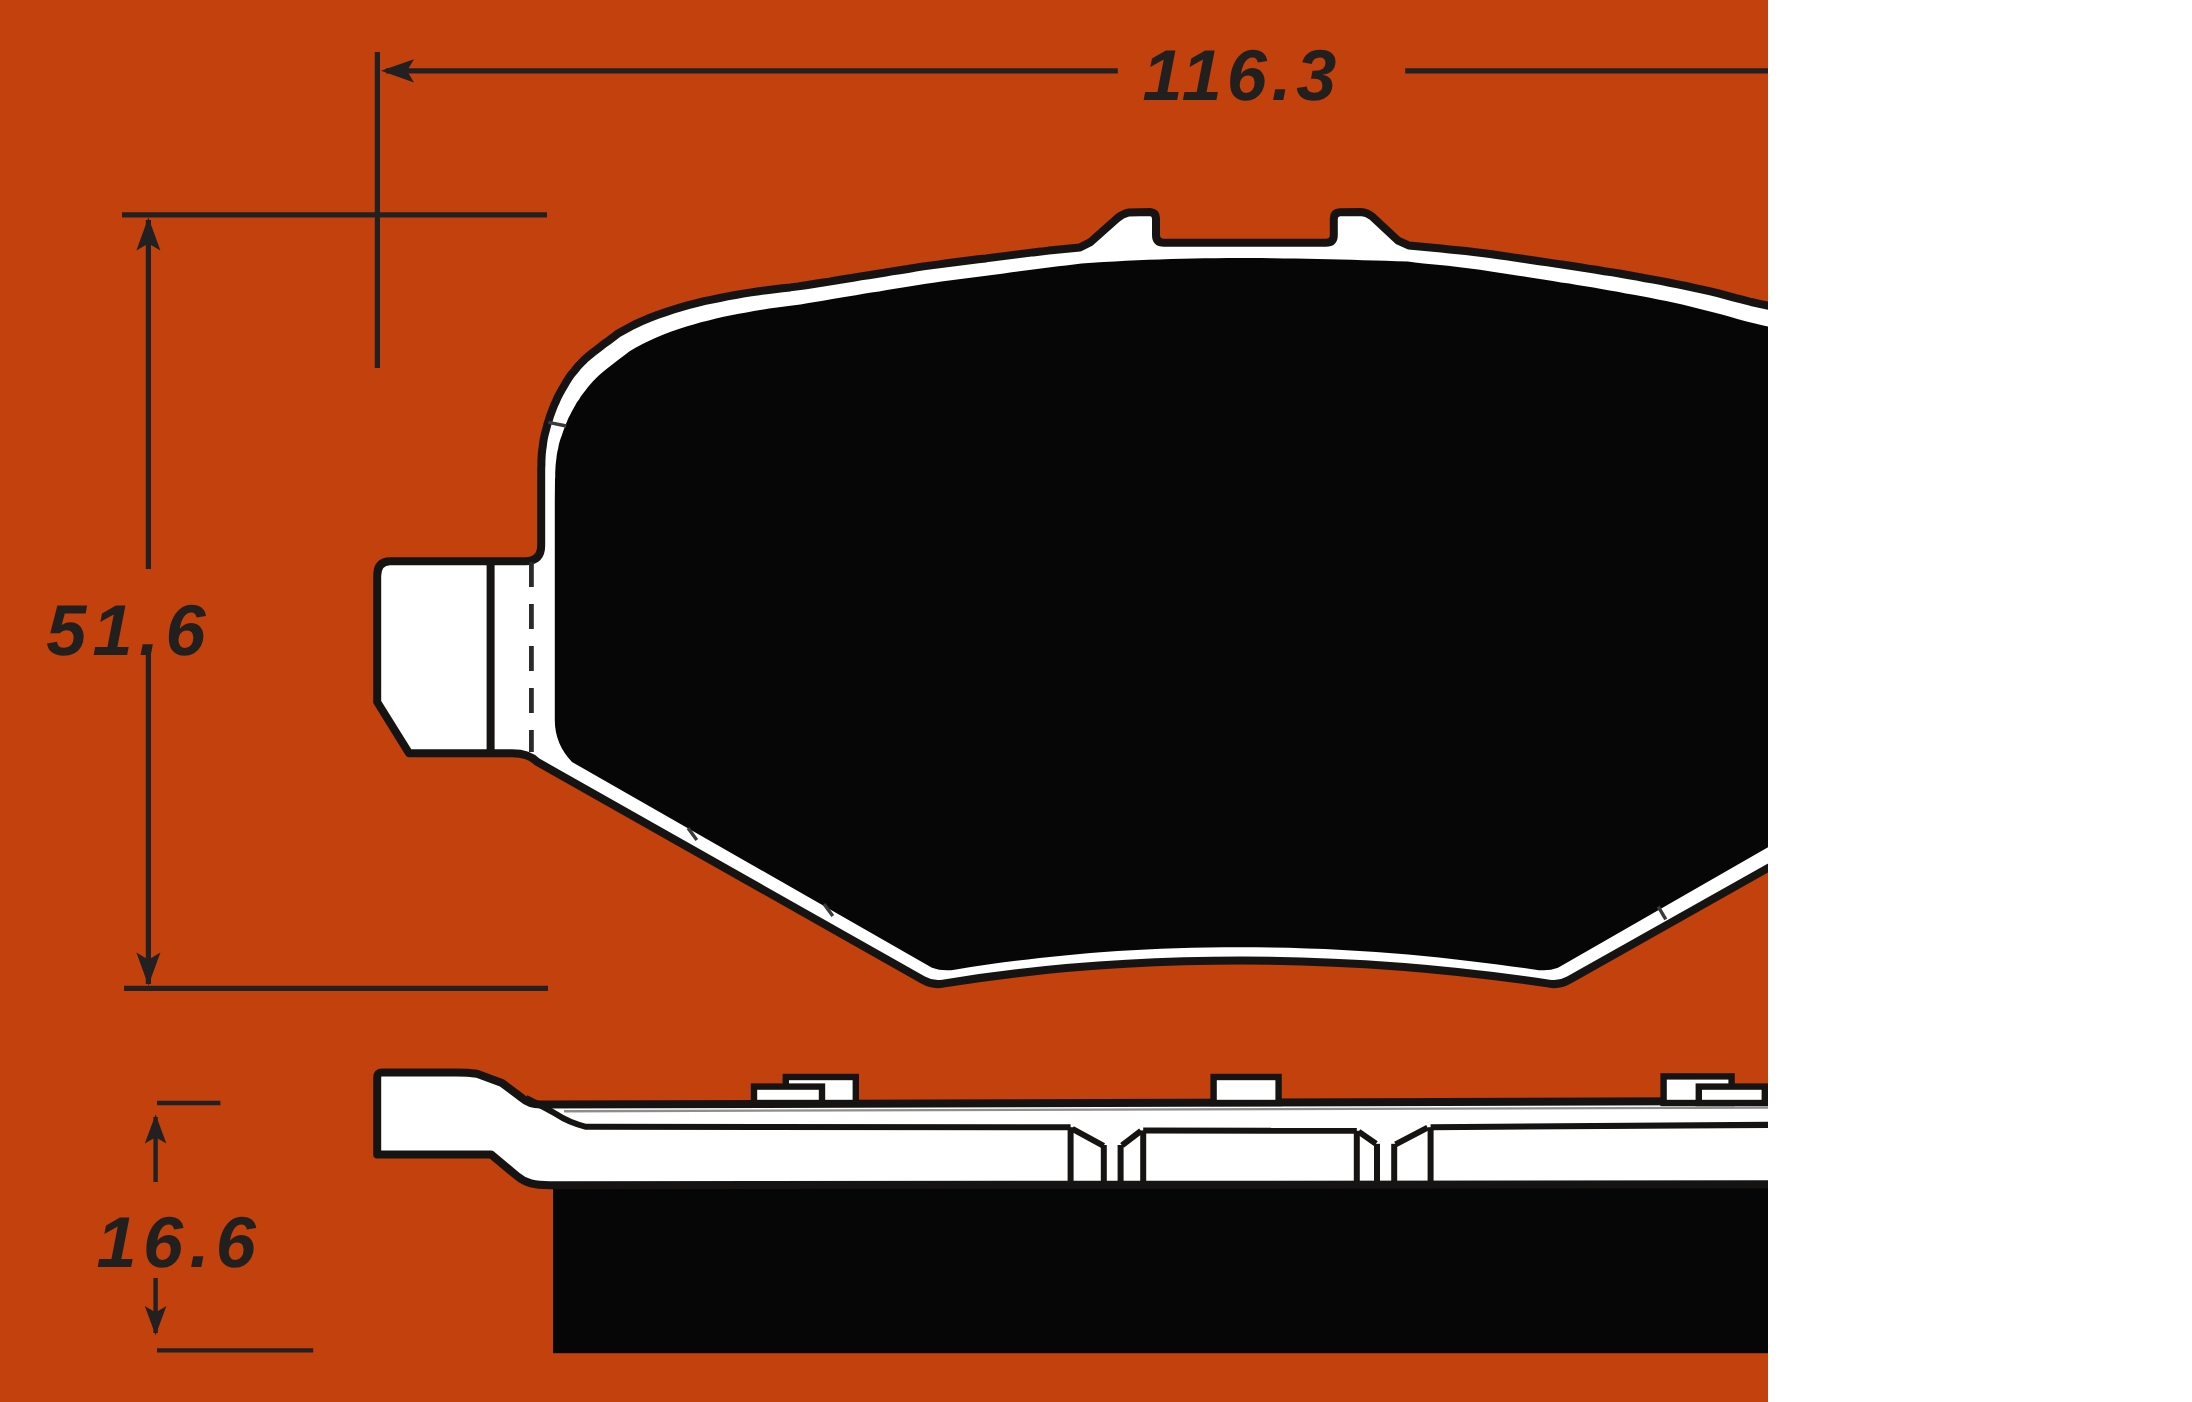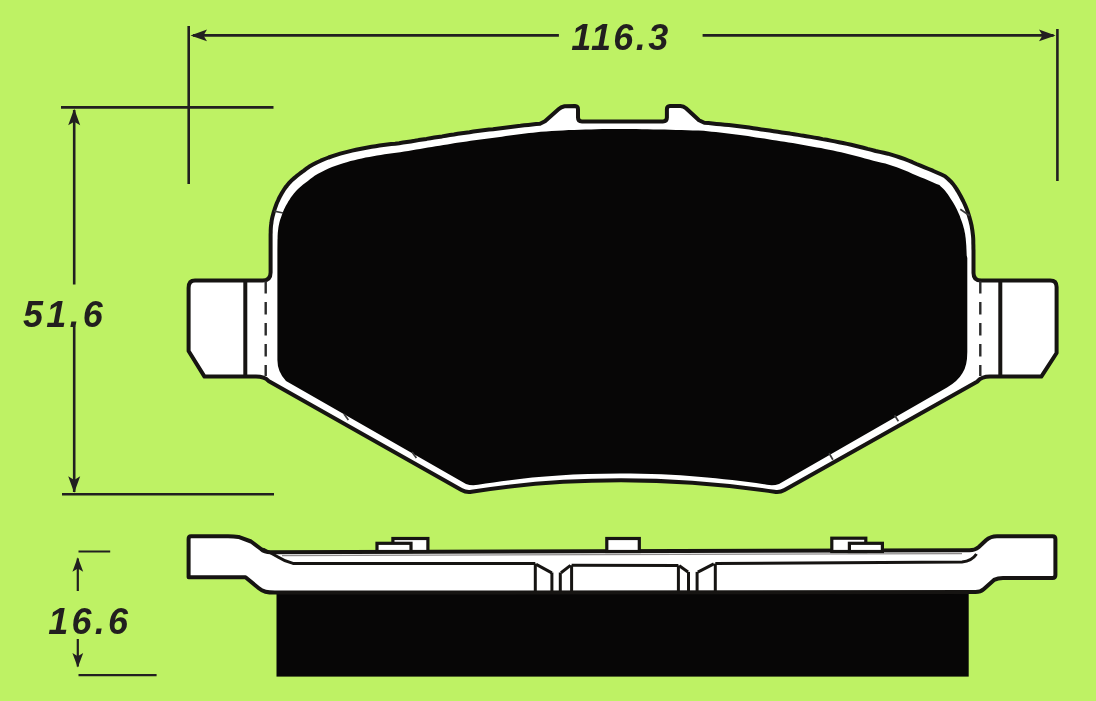--- a/index.html
+++ b/index.html
@@ -1,16 +1,16 @@
 <!DOCTYPE html>
 <html><head>
 <meta charset="utf-8">
 <style>
   html,body{margin:0;padding:0;background:#ffffff;}
-  #canvas{width:1096px;height:701px;position:relative;background:#bef264;overflow:hidden;}
+  #canvas{width:884px;height:701px;position:relative;background:#c2410c;overflow:hidden;}
   svg{position:absolute;left:0;top:0;}
   text{font-family:"Liberation Sans",sans-serif;font-weight:bold;font-style:italic;fill:#221f1f;}
 </style>
 </head>
 <body>
 
 <div id="canvas">
 <svg width="1096" height="701" viewBox="0 0 1096 701">
 
   <path id="plate" d="M 188.6,288 L 188.6,351 L 204.5,376.6 L 256,376.6 Q 264.5,376.6 268.5,380.9 L 461.5,490 Q 466.5,492.8 471.5,491.8 C 510,485.5 560,480.3 621,480.3 C 682,480.3 732,485.5 774.5,491.8 Q 779.5,492.8 784.5,490 L 977.5,381.4 Q 981.5,376.6 990,376.6 L 1041.3,376.6 L 1056.6,353 L 1056.6,287 Q 1056.6,280.6 1050.2,280.6 L 981.2,280.6 Q 973.5,280.6 973.5,272.9 L 973.5,272.9 L 973.5,270.4 L 973.5,267.9 L 973.5,265.5 L 973.5,263.0 L 973.5,260.5 L 973.5,258.0 L 973.5,255.5 L 973.5,253.1 L 973.5,250.6 L 973.4,248.1 L 973.4,245.6 L 973.3,243.1 L 973.3,240.7 L 973.2,238.2 L 973.0,235.7 L 972.7,233.2 L 972.4,230.7 L 972.0,228.3 L 971.6,225.8 L 971.0,223.3 L 970.4,220.8 L 969.7,218.4 L 969.0,215.9 L 968.2,213.4 L 967.4,210.9 L 966.5,208.4 L 965.5,206.0 L 964.4,203.5 L 963.2,201.0 L 961.9,198.5 L 960.6,196.0 L 959.2,193.6 L 957.8,191.1 L 956.3,188.6 L 954.6,186.1 L 952.7,183.6 L 950.5,181.2 L 947.9,178.7 L 945.0,176.2 L 940.9,174.3 L 936.8,172.5 L 932.8,170.7 L 928.7,169.0 L 924.6,167.4 L 920.5,165.7 L 916.4,164.0 L 912.4,162.2 L 908.3,160.5 L 904.2,158.9 L 900.1,157.5 L 896.0,156.1 L 892.0,154.9 L 887.9,153.7 L 883.8,152.8 L 879.7,151.9 L 875.6,151.0 L 871.6,149.9 L 867.5,148.9 L 863.4,147.8 L 859.3,146.7 L 855.2,145.7 L 851.2,144.8 L 847.1,143.9 L 843.0,143.0 L 838.9,142.2 L 834.8,141.4 L 830.8,140.6 L 826.7,139.8 L 822.6,139.1 L 818.5,138.3 L 814.5,137.6 L 810.4,136.9 L 806.3,136.2 L 802.2,135.6 L 798.1,134.9 L 794.1,134.3 L 790.0,133.6 L 785.9,133.0 L 781.8,132.4 L 777.7,131.8 L 773.7,131.2 L 769.6,130.6 L 765.5,130.0 L 761.4,129.4 L 757.3,128.8 L 753.3,128.2 L 749.2,127.6 L 745.1,127.0 L 741.0,126.5 L 736.9,126.0 L 732.9,125.5 L 728.8,125.1 L 724.7,124.7 L 720.6,124.3 L 716.5,123.9 L 712.5,123.5 L 708.4,123.1 L 704.3,122.7 L 699,120.3 L 686,108.2 Q 683.5,106.2 680.4,106.0 L 670,106.1 Q 666.9,106.2 666.9,109.3 L 666.9,117.5 Q 666.9,121.4 662.9,121.4 L 582,121.4 Q 578,121.4 578,117.5 L 578,109.3 Q 578,106.2 575,106.0 L 564.5,106.2 Q 561,107 558.5,109.2 L 545,121.2 L 540,123.7 L 540.0,123.7 L 536.1,124.1 L 532.2,124.5 L 528.3,124.9 L 524.3,125.3 L 520.4,125.8 L 516.5,126.2 L 512.6,126.7 L 508.7,127.2 L 504.8,127.7 L 500.8,128.2 L 496.9,128.7 L 493.0,129.2 L 489.1,129.6 L 485.2,130.1 L 481.3,130.6 L 477.4,131.1 L 473.4,131.6 L 469.5,132.2 L 465.6,132.7 L 461.7,133.2 L 457.8,133.8 L 453.9,134.5 L 449.9,135.1 L 446.0,135.7 L 442.1,136.4 L 438.2,137.0 L 434.3,137.6 L 430.4,138.2 L 426.5,138.9 L 422.5,139.5 L 418.6,140.1 L 414.7,140.8 L 410.8,141.4 L 406.9,142.0 L 403.0,142.6 L 399.1,143.2 L 395.1,143.7 L 391.2,144.1 L 387.3,144.6 L 383.4,145.1 L 379.5,145.6 L 375.6,146.2 L 371.6,146.8 L 367.7,147.5 L 363.8,148.2 L 359.9,149.0 L 356.0,149.8 L 352.1,150.6 L 348.2,151.6 L 344.2,152.6 L 340.3,153.7 L 336.4,154.9 L 332.5,156.2 L 328.6,157.5 L 324.7,159.0 L 320.7,160.7 L 316.8,162.5 L 312.9,164.6 L 309.0,166.8 L 306.4,168.7 L 303.9,170.6 L 301.4,172.4 L 299.0,174.3 L 296.5,176.2 L 294.2,178.1 L 292.1,179.9 L 290.2,181.8 L 288.5,183.7 L 287.0,185.6 L 285.5,187.4 L 284.2,189.3 L 283.0,191.2 L 281.9,193.1 L 280.8,195.0 L 279.8,196.8 L 278.8,198.7 L 278.0,200.6 L 277.1,202.5 L 276.4,204.3 L 275.7,206.2 L 275.0,208.1 L 274.4,210.0 L 273.8,211.8 L 273.3,213.7 L 272.8,215.6 L 272.3,217.5 L 271.9,219.4 L 271.6,221.2 L 271.4,223.1 L 271.1,225.0 L 270.9,226.9 L 270.8,228.7 L 270.7,230.6 L 270.7,232.5 L 270.6,234.4 L 270.6,236.2 L 270.6,238.1 L 270.6,240.0 L 270.6,272.6 Q 270.6,280.6 262.6,280.6 L 195.0,280.6 Q 188.6,280.6 188.6,288 Z" fill="#ffffff" stroke="#161412" stroke-width="4" stroke-linejoin="round"></path>

